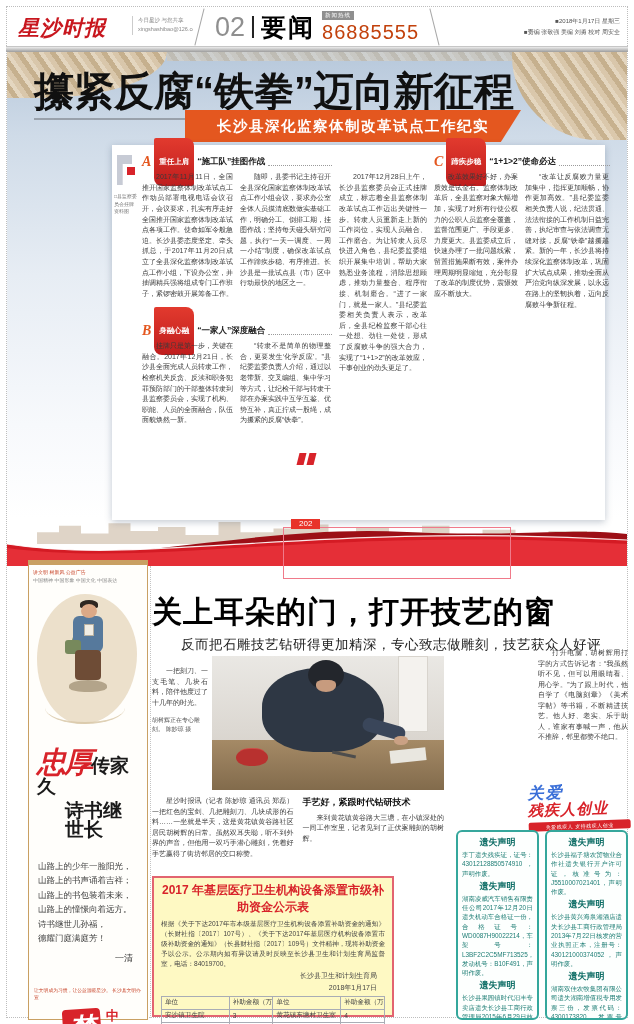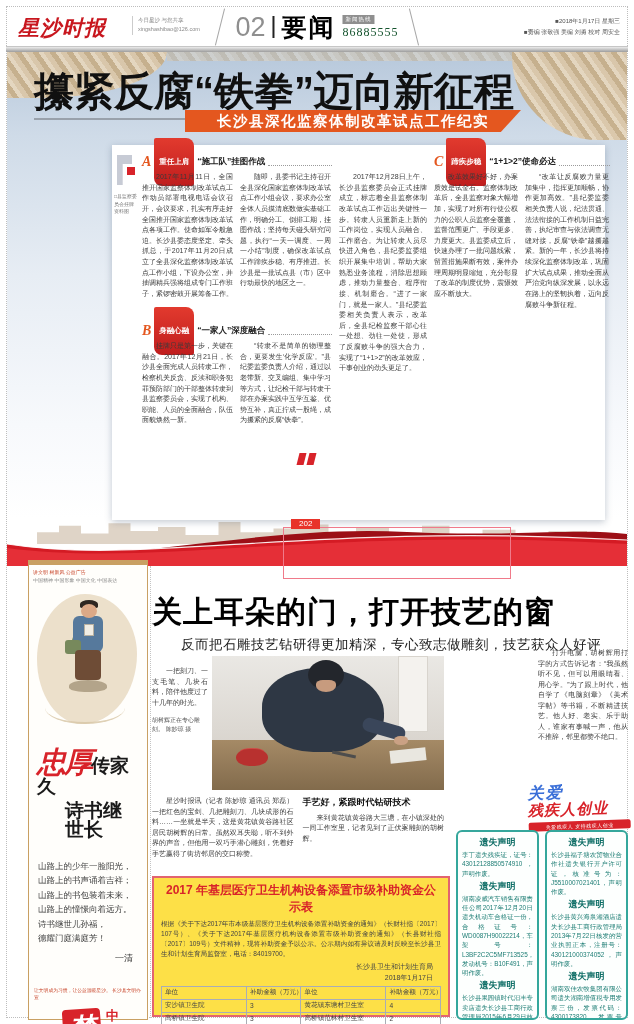--- a/index.html
+++ b/index.html
@@ -16,36 +16,36 @@
   .mast-center{position:absolute;left:50%;top:0;transform:translateX(-50%);height:34px;
         display:flex;align-items:center;gap:7px;background:#fff;padding:0 22px;}
   .mast-center::before,.mast-center::after{content:"";position:absolute;top:-2px;width:1px;height:38px;background:#a8a8a8;}
   .mast-center::before{left:6px;transform:rotate(14deg);}
   .mast-center::after{right:6px;transform:rotate(-14deg);}
   .page-no{font-size:27px;color:#8f8f8f;font-weight:400;}
   .mast-bar{width:2px;height:22px;background:#222;}
   .section-name{font-size:25px;font-weight:900;color:#000;letter-spacing:2px;}
   .hotline{display:flex;flex-direction:column;align-items:flex-start;gap:1px;}
   .hotline-badge{background:#8f8f8f;color:#fff;font-size:5.5px;padding:1px 3px;letter-spacing:1px;}
-  .hotline-num{font-family:Liberation Serif, serif;font-size:12px;color:#14532d;letter-spacing:1px;}
+  .hotline-num{font-family:Liberation Sans, sans-serif;font-size:20px;color:#c2410c;letter-spacing:1px;}
   .mast-meta{position:absolute;right:0;top:6px;text-align:right;font-size:6px;color:#555;line-height:1.9;}
   .header-rule{position:absolute;top:46px;left:6px;right:6px;height:5px;z-index:4;
         background:linear-gradient(#ececec,#9d9d9d);border-top:1px solid #c6c6c6;}
 
   
   .top-area{position:absolute;top:52px;left:7px;right:7px;height:466px;z-index:1;
         background:linear-gradient(180deg,#b7c8db 0%,#cfdbe8 18%,#e7edf4 48%,#f7f9fc 80%,#ffffff 100%);}
   .rope{position:absolute;background:repeating-linear-gradient(55deg,#dcc6a5 0 5px,#c7ad85 5px 10px,#e8d7bc 10px 14px);opacity:.9;}
   .rope-left{left:0;top:0;width:160px;height:46px;border-bottom-right-radius:80% 100%;}
   .rope-right{right:0;top:0;width:115px;height:88px;border-bottom-left-radius:75% 95%;}
   .rope-strip{left:160px;right:115px;top:0;height:9px;opacity:.45;}
   .headline1{position:absolute;top:12px;left:27px;font-size:40px;font-weight:900;color:#101010;
         letter-spacing:0;white-space:nowrap;z-index:2;}
   .headline1-rule{position:absolute;top:66px;left:27px;width:250px;height:2px;background:#99a1ab;z-index:2;}
-  .kicker{position:absolute;top:58px;left:178px;width:336px;height:22px;background:#e4571f;
+  .kicker{position:absolute;top:58px;left:178px;width:336px;height:32px;background:#e4571f;
         clip-path:polygon(0 0,100% 0,94% 100%,0 100%);display:flex;align-items:center;justify-content:center;
         color:#fff;font-size:14.5px;letter-spacing:1.5px;z-index:3;font-weight:bold;}
 
   
   .story-card{position:absolute;top:145px;left:112px;width:493px;height:375px;background:#fff;
         box-shadow:0 2px 7px rgba(40,60,90,.28);box-sizing:border-box;padding:9px 8px 8px 30px;z-index:3;}
   .qg{position:absolute;left:5px;top:10px;width:22px;height:34px;}
   .qg-g1{position:absolute;left:0;top:0;width:15px;height:30px;background:#c7cbd5;
         clip-path:polygon(0 0,100% 0,100% 30%,38% 30%,38% 100%,0 100%);}
   .qg-g2{position:absolute;left:10px;top:12px;width:8px;height:8px;background:#d8232a;}
@@ -141,22 +141,22 @@
   .f-subhead{font-size:9px;font-weight:bold;color:#111;margin:4px 0 3px;text-indent:0 !important;}
   .f-r1{position:absolute;left:448px;top:648px;width:86px;height:236px;z-index:2;}
   .f-r2{position:absolute;left:538px;top:648px;width:90px;height:132px;z-index:2;}
   .f-logo{position:absolute;left:528px;top:782px;width:102px;height:46px;z-index:2;transform:rotate(-2deg);}
   .logo-l1{font-family:"Liberation Serif",serif;font-style:italic;font-weight:900;color:#3a6fd8;font-size:16px;letter-spacing:2px;}
   .logo-l2{font-family:"Liberation Serif",serif;font-style:italic;font-weight:900;color:#d8232a;font-size:15px;margin-top:-3px;letter-spacing:1px;}
   .logo-banner{margin-top:2px;background:#d8232a;color:#fff;font-size:5px;text-align:center;
         padding:1.5px 2px;border-radius:2px;letter-spacing:.5px;}
 
   
-  .notice{position:absolute;left:152px;top:876px;width:298px;height:141px;border:2px solid #e26470;
-        box-sizing:border-box;padding:4px 7px;background:#fde047;z-index:2;}
+  .notice{position:absolute;left:152px;top:876px;width:242px;height:141px;border:2px solid #e26470;
+        box-sizing:border-box;padding:4px 7px;background:#fef9c3;z-index:2;}
   .n-title{font-size:12px;font-weight:900;color:#d8232a;text-align:center;margin-bottom:3px;}
   .n-body{font-size:6.6px;color:#444;text-align:justify;line-height:1.5;}
   .n-sign{font-size:7px;color:#444;text-align:right;line-height:1.6;margin:2px 8px 3px 0;}
   .n-table{width:100%;border-collapse:collapse;font-size:6.6px;color:#444;table-layout:fixed;}
   .n-table th,.n-table td{border:1px solid #a9adb5;padding:1.5px 3px;text-align:left;font-weight:normal;
         overflow:hidden;white-space:nowrap;}
   .n-table .w1{width:31%;} .n-table .w2{width:19%;} .n-table .w3{width:31%;} .n-table .w4{width:19%;}
 
   
   .losses{position:absolute;left:456px;top:830px;width:172px;height:190px;display:flex;gap:6px;z-index:2;}

